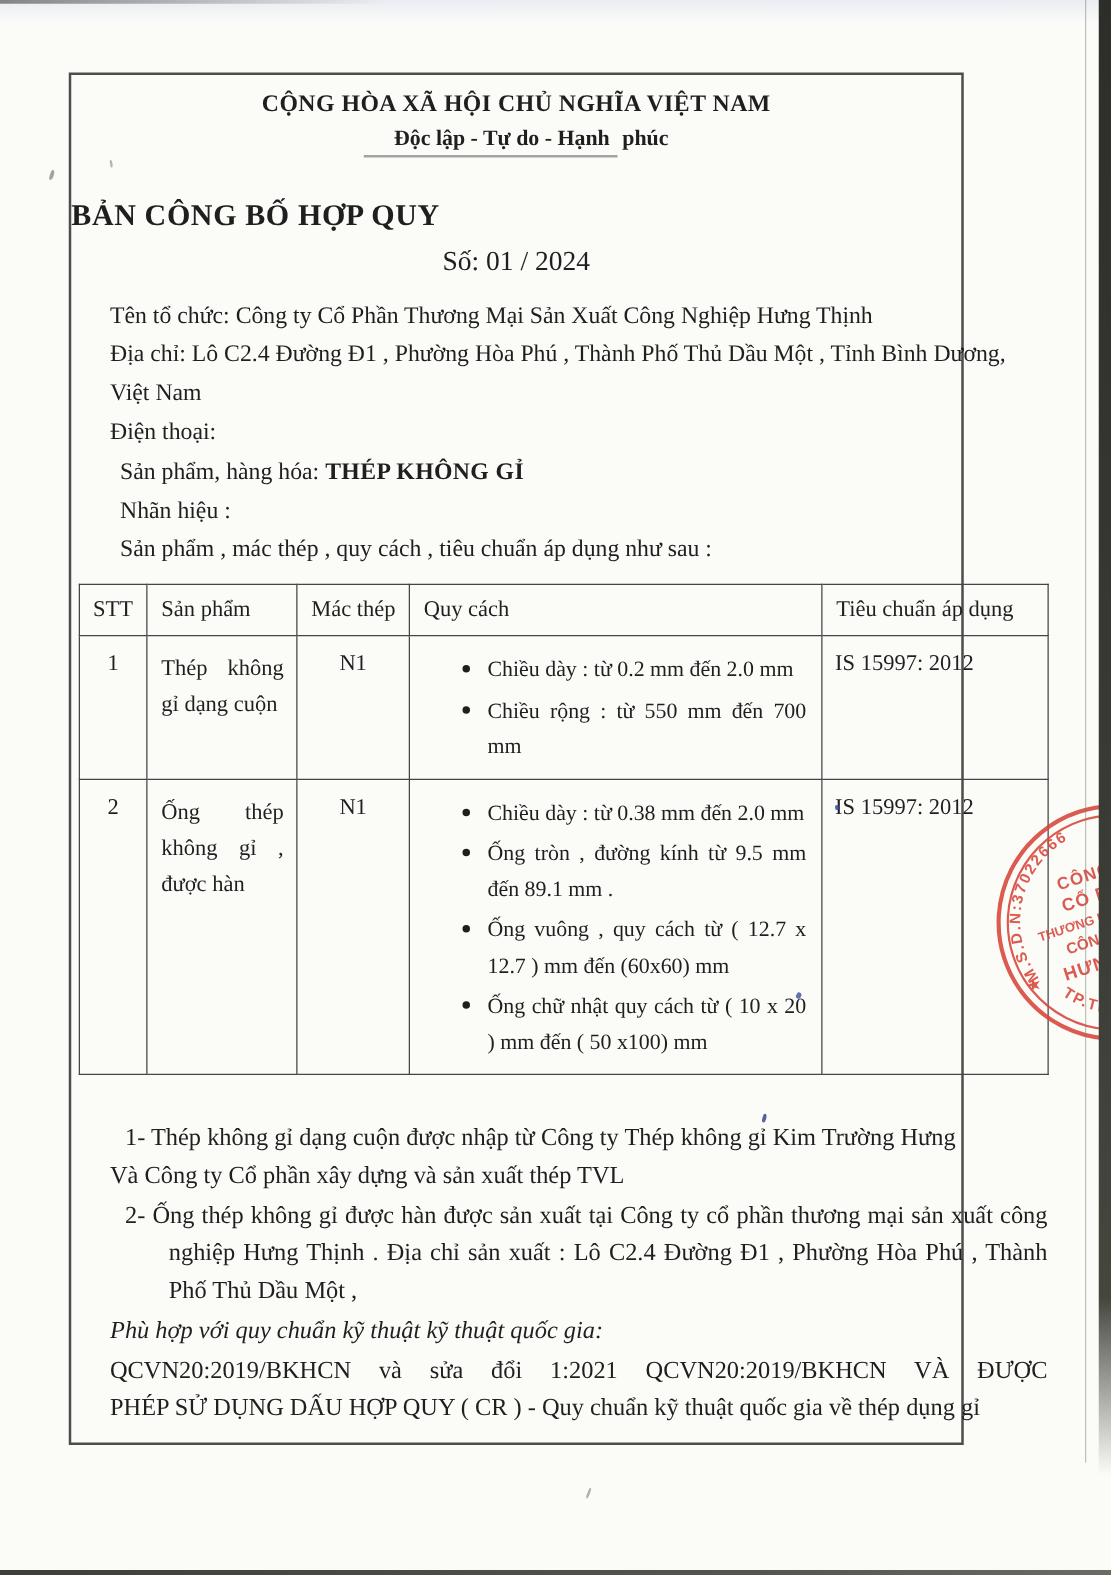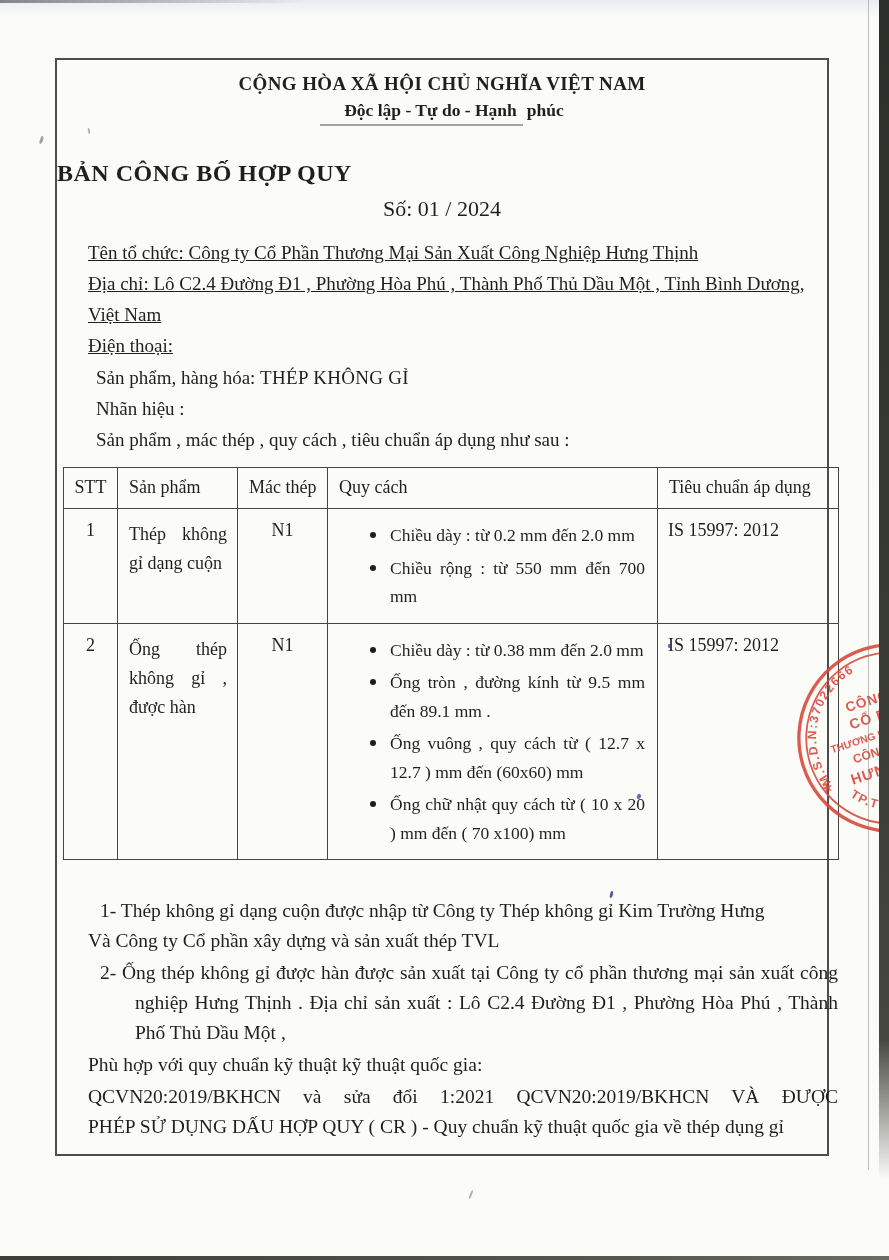--- a/index.html
+++ b/index.html
@@ -34,37 +34,37 @@
   .speck{position:absolute;z-index:4;border-radius:40% 60% 55% 45%;}
   .speck.gray1{left:40px;top:136px;width:3px;height:8px;background:rgba(90,90,90,.55);transform:rotate(18deg);}
   .speck.gray2{left:88px;top:128px;width:2px;height:6px;background:rgba(110,110,110,.5);transform:rotate(-8deg);}
   .speck.gray3{left:470px;top:1190px;width:2px;height:9px;background:rgba(100,100,100,.5);transform:rotate(22deg);}
   .speck.blue1{left:668px;top:644px;width:4px;height:4px;background:rgba(46,70,150,.8);}
   .speck.blue2{left:637px;top:794px;width:4px;height:5px;background:rgba(46,70,150,.75);transform:rotate(30deg);}
   .speck.blue3{left:610px;top:891px;width:3px;height:7px;background:rgba(40,60,140,.8);transform:rotate(14deg);}
 
   
   .page-border{
-    position:absolute;left:55px;top:58px;width:774px;height:1098px;
+    position:absolute;left:55px;top:58px;width:716px;height:1098px;
     border:2px solid #4d4d4d;box-sizing:border-box;z-index:1;
   }
   
   .nat-title{margin-top:13px;text-align:center;font-weight:bold;font-size:19px;letter-spacing:.4px;}
   .motto{text-align:center;font-weight:bold;font-size:17.5px;margin-top:5px;}
   .motto-underline{display:inline-block;border-bottom:2px solid #a3a3a3;padding:0 6px 3px 24px;}
   .motto-tail{padding-left:4px;}
   .doc-title{text-align:left;font-weight:bold;font-size:24px;margin-top:34px;letter-spacing:.5px;}
   .doc-number{text-align:center;font-size:22px;margin-top:9px;}
 
   
-  .org-block{margin:15px 0 0 31px;font-size:19px;line-height:31px;width:718px;text-decoration:underline;}
+  .org-block{margin:15px 0 0 31px;font-size:19px;line-height:31px;width:718px;}
   .org-block p{margin:0;}
   .product-block{margin:1px 0 0 39px;font-size:19px;line-height:31px;width:712px;}
   .product-block p{margin:0;}
-  .product-name{font-weight:normal;letter-spacing:.3px;}
+  .product-name{font-weight:bold;letter-spacing:.3px;}
 
   
   table.spec-table{
     margin:12px 0 0 6px;border-collapse:collapse;table-layout:fixed;width:775px;
     font-size:18px;
   }
   .spec-table th,.spec-table td{border:1.8px solid #454545;vertical-align:top;}
   .spec-table th{font-weight:normal;text-align:left;padding:9px 6px 10px 11px;font-size:18px;}
   .spec-table th.c-stt{text-align:center;padding-left:0;padding-right:0;}
   .spec-table td{padding:11px 6px 10px 11px;}
@@ -81,21 +81,21 @@
     content:'';position:absolute;left:42px;top:11px;width:6px;height:6px;
     background:#1e1e1e;border-radius:50%;
   }
 
   
   .notes{margin:36px 0 0 31px;font-size:19.5px;line-height:30px;width:750px;}
   .notes p{margin:0;}
   .note-1a{text-indent:12px;}
   .note-2{padding-left:47px;text-indent:-35px;text-align:justify;margin-top:2px !important;}
   .note-3{margin-top:1px !important;}
-  .note-4{margin-top:2px !important;}
+  .note-4{margin-top:2px !important;font-style:italic;}
   .note-5a{text-align:justify;text-align-last:justify;margin-top:2px !important;}
   .note-5b{margin-left:-31px;width:781px;}
 
   
   .stamp{
     position:absolute;left:794px;top:640px;width:196px;height:196px;z-index:3;
     opacity:.88;
   }
   .stamp text{font-family:"Liberation Sans", sans-serif;font-weight:bold;}
 </style>
@@ -158,21 +158,21 @@
           <td class="standard">IS 15997: 2012</td>
         </tr>
         <tr>
           <td class="stt">2</td>
           <td class="product">Ống thép không gỉ , được hàn</td>
           <td class="mac">N1</td>
           <td class="spec">
             <div class="bullet">Chiều dày : từ 0.38 mm đến 2.0 mm</div>
             <div class="bullet">Ống tròn , đường kính từ 9.5 mm đến 89.1 mm .</div>
             <div class="bullet">Ống vuông , quy cách từ ( 12.7 x 12.7 ) mm đến (60x60) mm</div>
-            <div class="bullet">Ống chữ nhật quy cách từ ( 10 x 20 ) mm đến ( 70 x100) mm</div>
+            <div class="bullet">Ống chữ nhật quy cách từ ( 10 x 20 ) mm đến ( 50 x100) mm</div>
           </td>
           <td class="standard">IS 15997: 2012</td>
         </tr>
       </tbody>
     </table>
 
     <div class="notes">
       <p class="note-1a">1-  Thép không gỉ dạng cuộn được nhập từ Công ty Thép không gỉ Kim Trường Hưng</p>
       <p class="note-1b">Và Công ty Cổ phần xây dựng và sản xuất thép TVL</p>
       <p class="note-2">2-  Ống thép không gỉ được hàn được sản xuất tại Công ty cổ phần thương mại sản xuất công nghiệp Hưng Thịnh . Địa chỉ sản xuất : Lô C2.4 Đường Đ1 , Phường Hòa Phú , Thành Phố Thủ Dầu Một ,</p>

